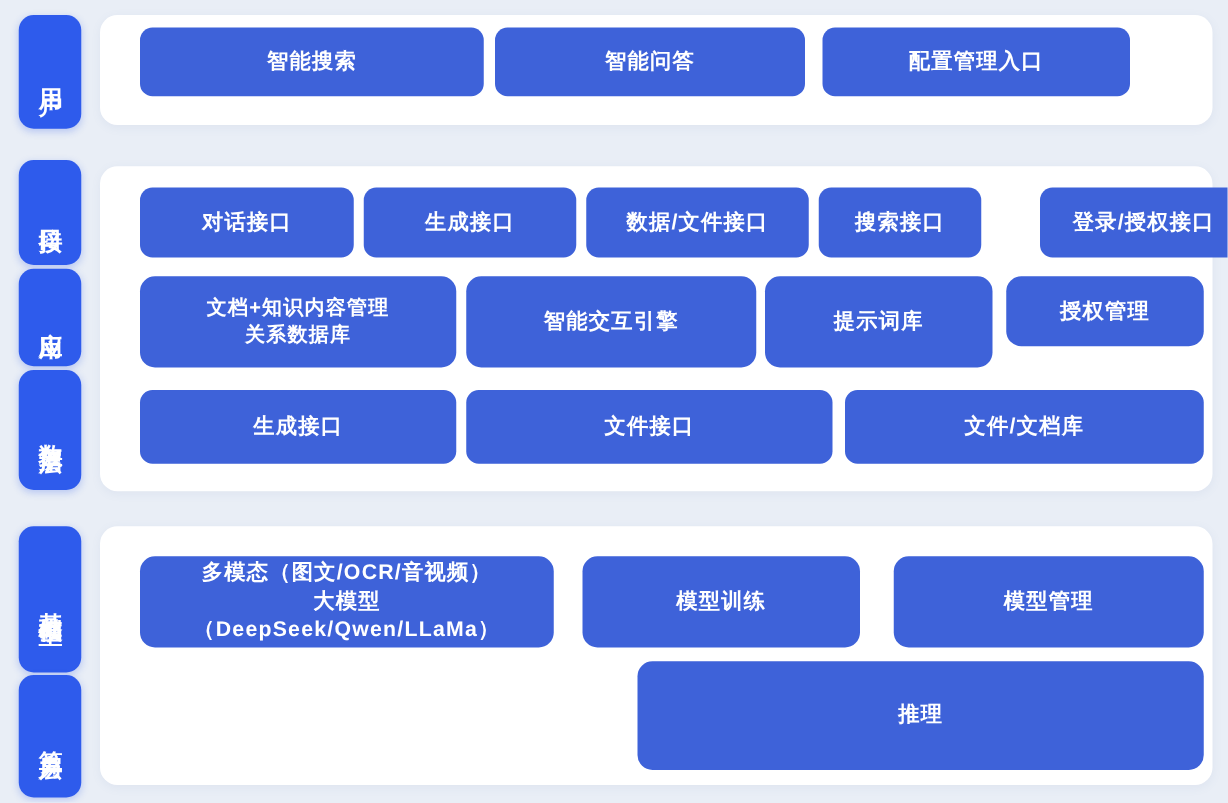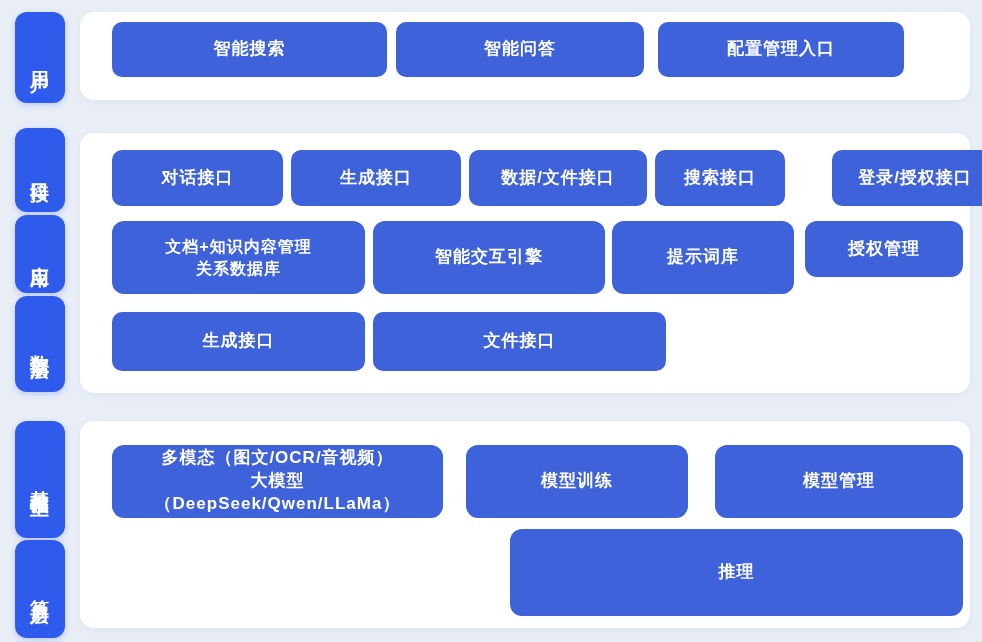--- a/index.html
+++ b/index.html
@@ -103,20 +103,21 @@
   <div class="block big twoline" style="left:112px; top:221px; width:253px; height:73px;">
     <span>文档+知识内容管理</span>
     <span>关系数据库</span>
   </div>
   <div class="block big" style="left:373px; top:221px; width:232px; height:73px;">智能交互引擎</div>
   <div class="block big" style="left:612px; top:221px; width:182px; height:73px;">提示词库</div>
   <div class="block big" style="left:805px; top:221px; width:158px; height:56px;">授权管理</div>
 
   <div class="block" style="left:112px; top:312px; width:253px; height:59px;">生成接口</div>
   <div class="block" style="left:373px; top:312px; width:293px; height:59px;">文件接口</div>
+  <div class="block" style="left:676px; top:312px; width:287px; height:59px;">文件/文档库</div>
 
   <div class="block big twoline" style="left:112px; top:445px; width:331px; height:73px; font-size:17px;">
     <span>多模态（图文/OCR/音视频）</span>
     <span>大模型（DeepSeek/Qwen/LLaMa）</span>
   </div>
   <div class="block big" style="left:715px; top:445px; width:248px; height:73px;">模型管理</div>
   <div class="block big" style="left:466px; top:445px; width:222px; height:73px;">模型训练</div>
 
   <div class="block big" style="left:510px; top:529px; width:453px; height:87px;">推理</div>
 

